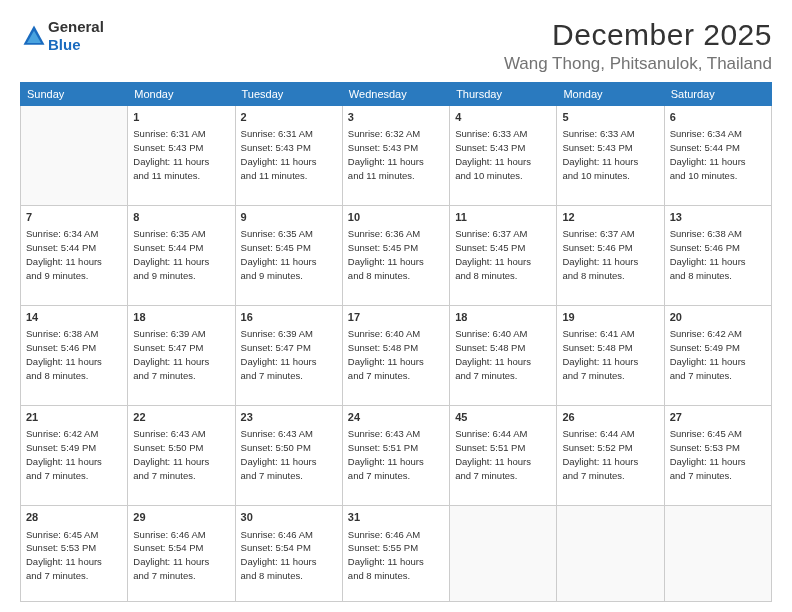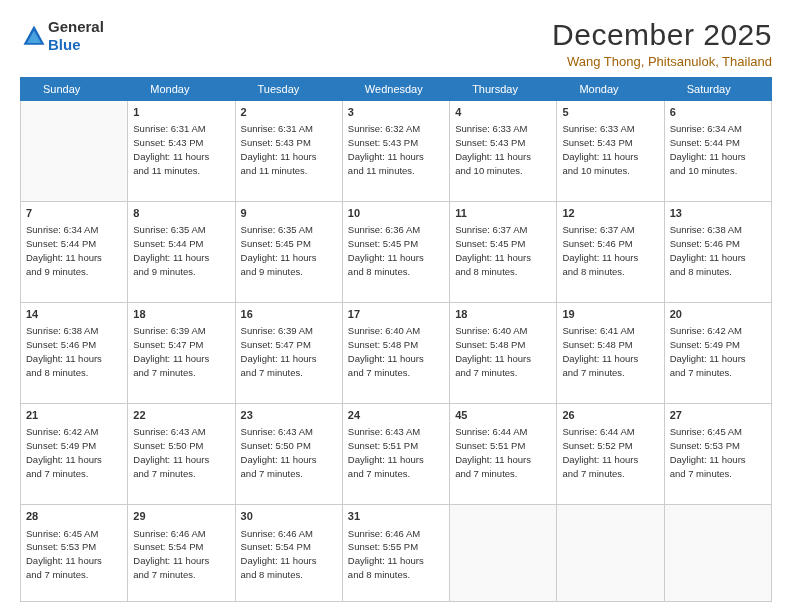--- a/index.html
+++ b/index.html
@@ -41,35 +41,35 @@
     .title-block {
       text-align: right;
     }
     .month-title {
       font-size: 30px;
       font-weight: normal;
       color: #333;
       letter-spacing: 0.5px;
     }
     .location {
-      font-size: 13px;
-      color: #a16207;
+      font-size: 17px;
+      color: #737373;
       margin-top: 2px;
     }
     .calendar {
       flex: 1;
       border-collapse: collapse;
       width: 100%;
       font-size: 10px;
     }
     .calendar th {
       background-color: #2a7abf;
       color: #fff;
       text-align: left;
-      padding: 5px 22px;
+      padding: 5px 6px;
       font-size: 11px;
       font-weight: normal;
       border: 1px solid #2a7abf;
     }
     .calendar td {
       vertical-align: top;
       border: 1px solid #ccc;
       padding: 4px 5px;
       width: calc(100% / 7);
       height: 85px;

